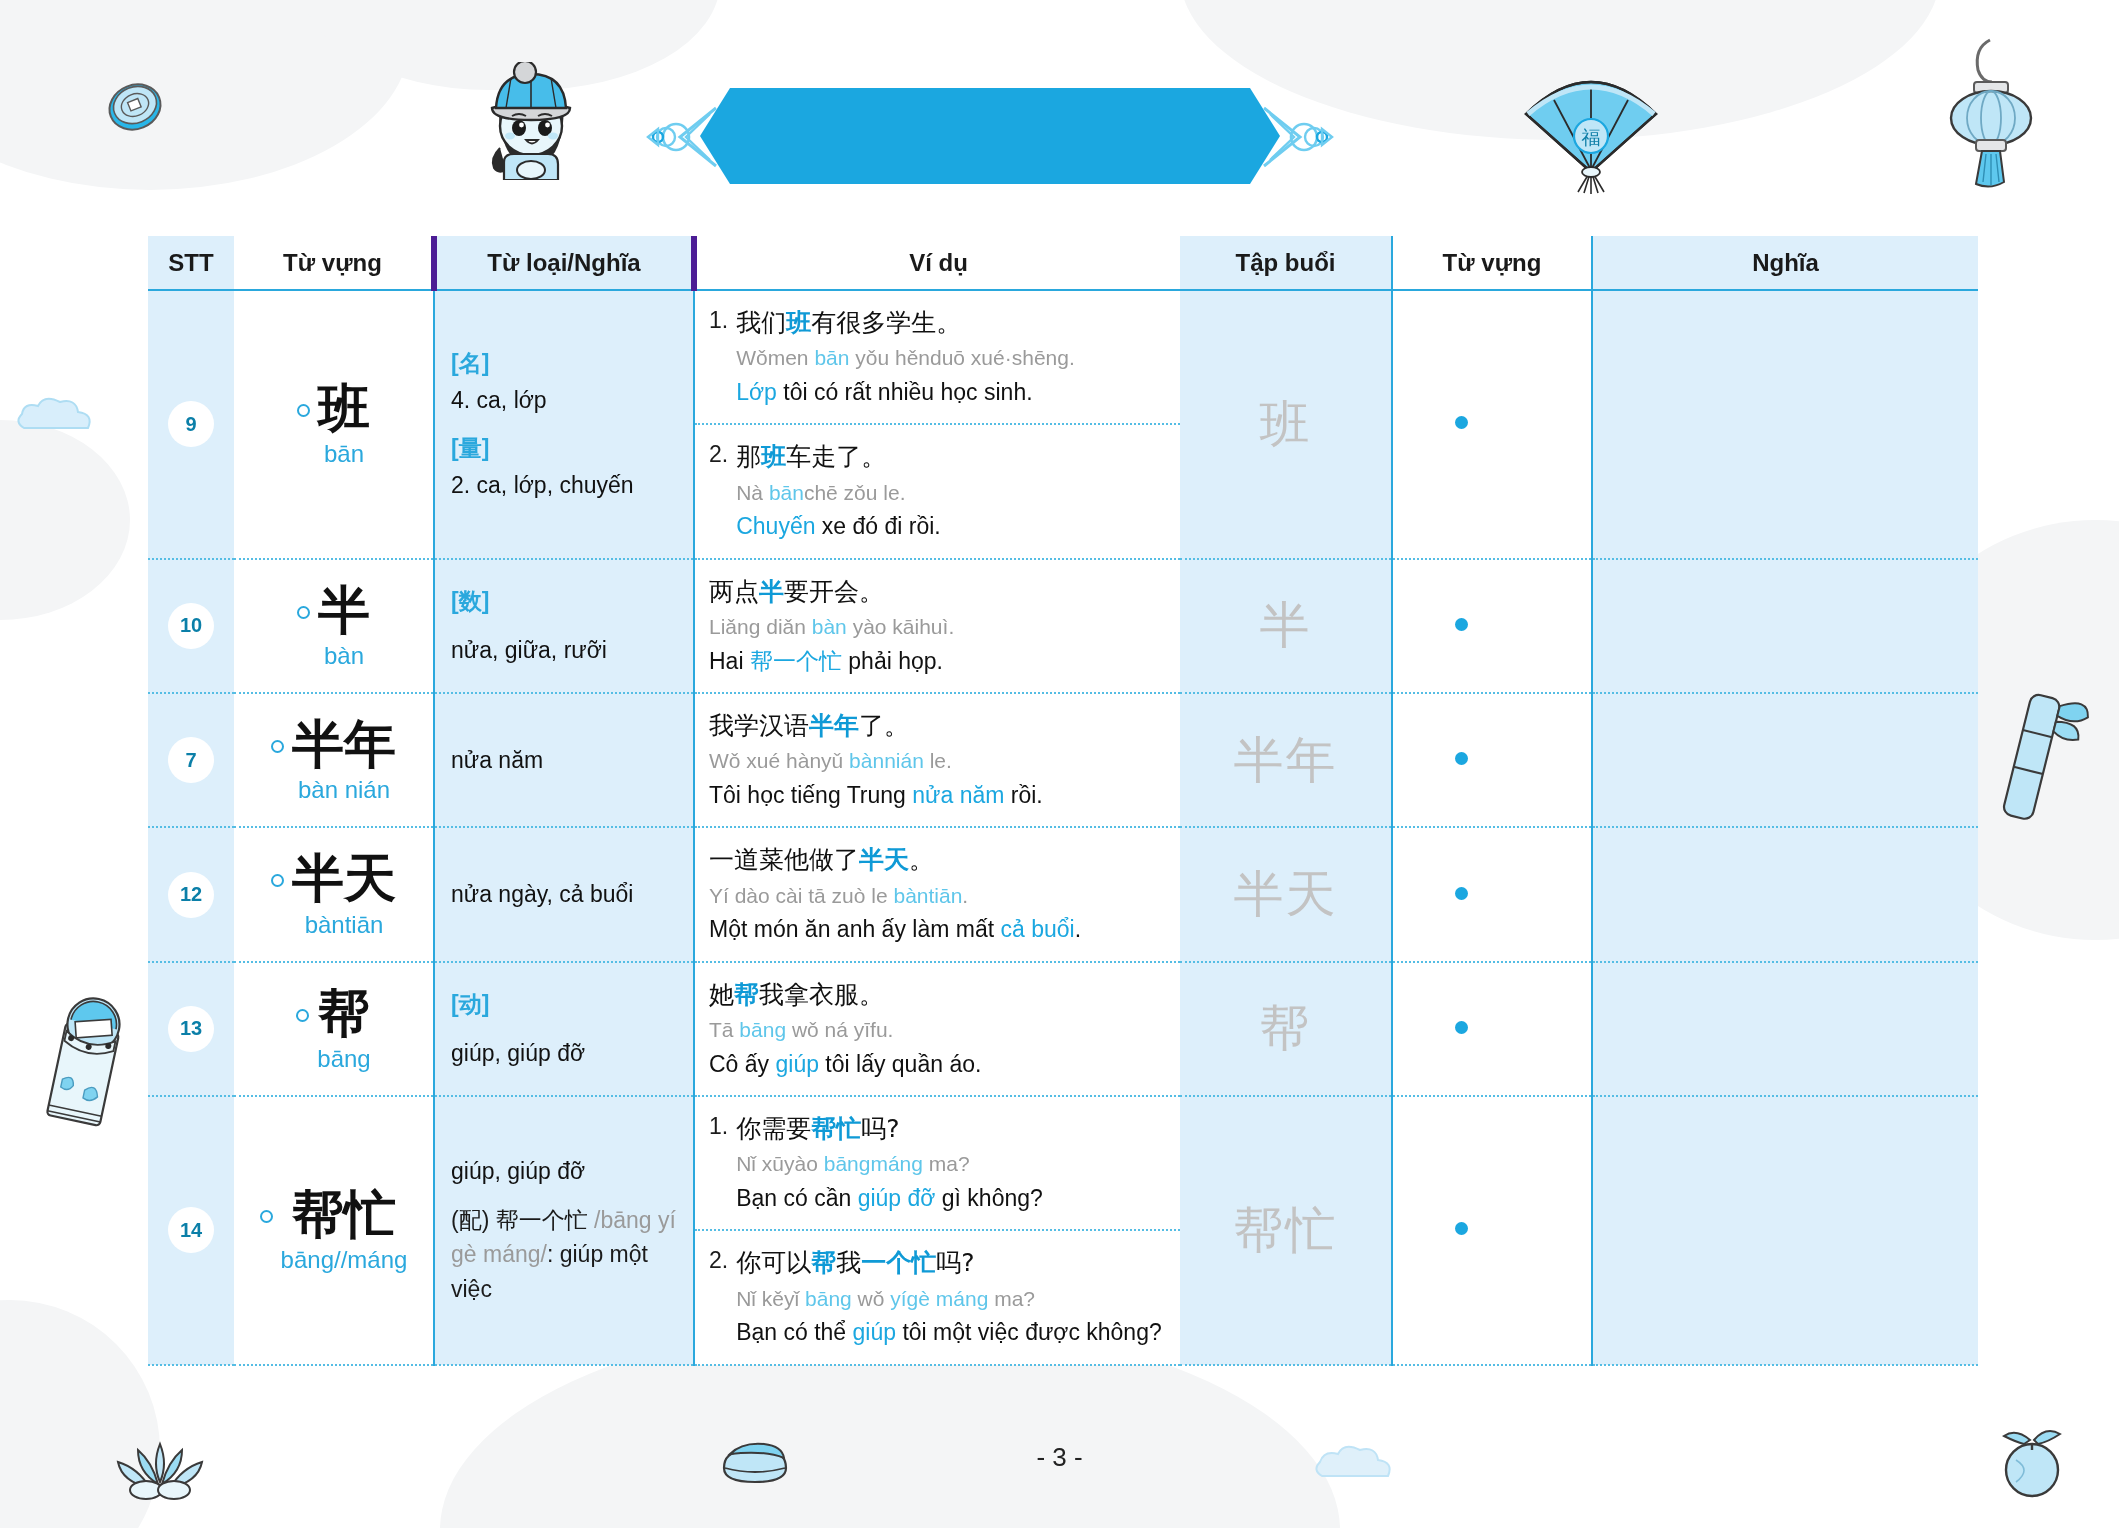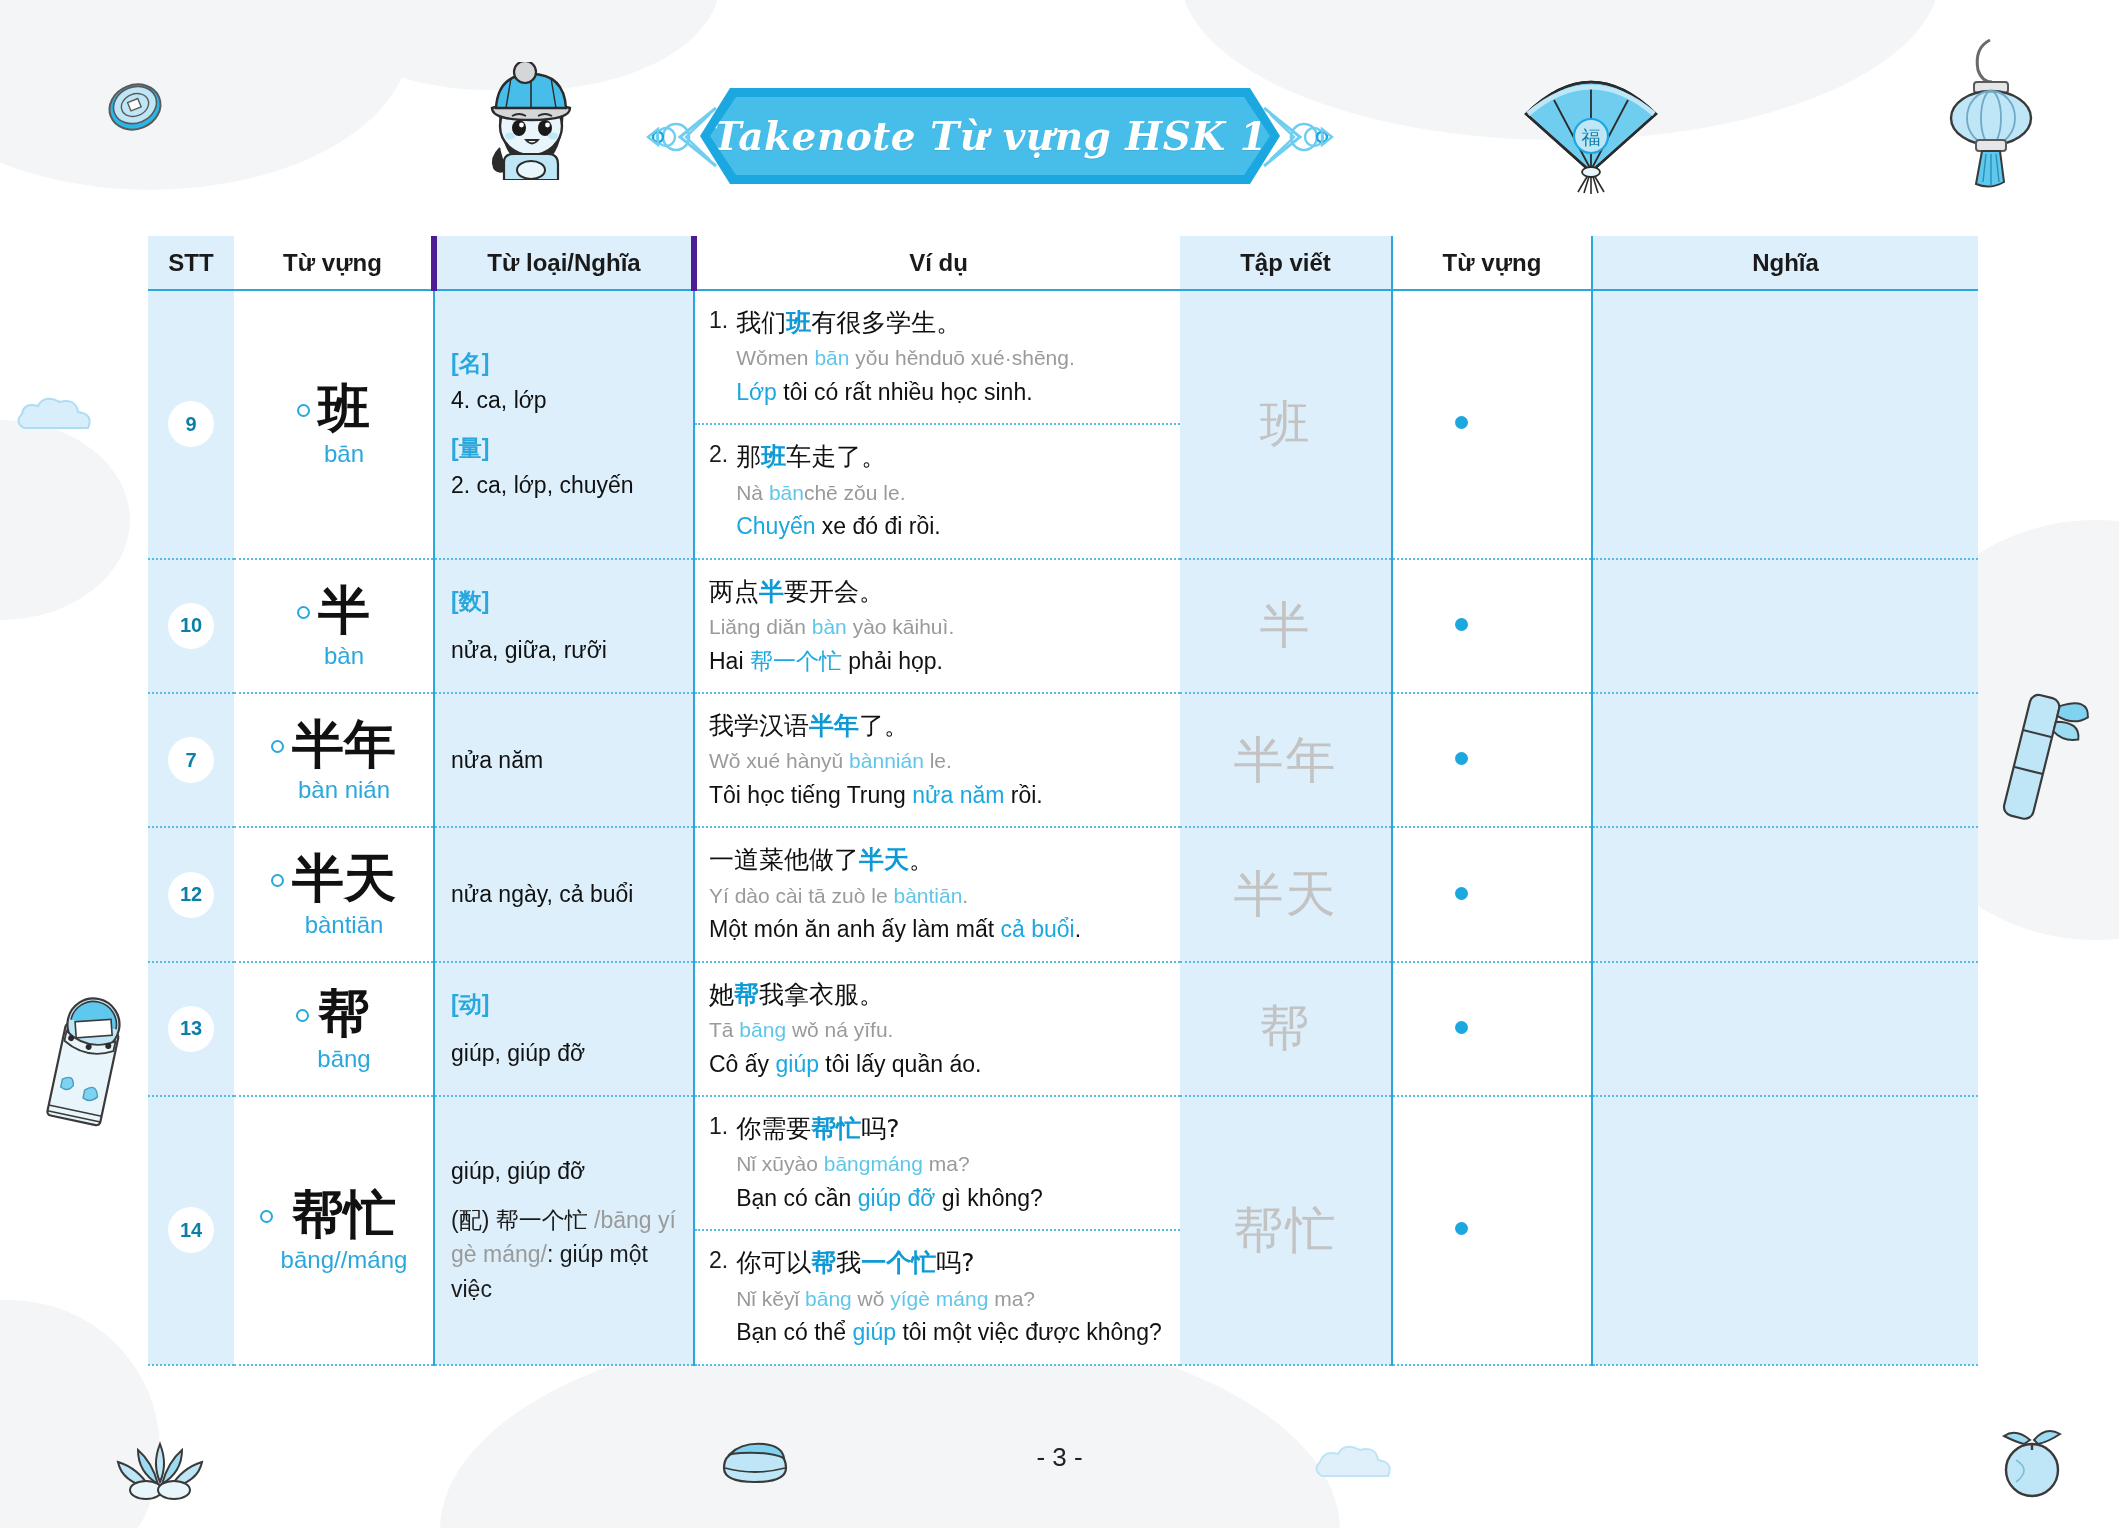--- a/index.html
+++ b/index.html
@@ -323,23 +323,20 @@
       <svg width="78" height="70" viewBox="0 0 78 70">
         <path d="M70 6 L34 35 L70 64" fill="none" stroke="#6fcdf0" stroke-width="3"></path>
         <path d="M64 12 L40 35 L64 58" fill="none" stroke="#6fcdf0" stroke-width="2.4"></path>
         <circle cx="30" cy="35" r="13" fill="none" stroke="#6fcdf0" stroke-width="2.6"></circle>
         <circle cx="20" cy="35" r="9" fill="none" stroke="#6fcdf0" stroke-width="2.4"></circle>
         <circle cx="12" cy="35" r="5" fill="none" stroke="#1ba7e0" stroke-width="2.4"></circle>
         <path d="M2 35 L12 27 L12 43 Z" fill="none" stroke="#6fcdf0" stroke-width="2.4"></path>
       </svg>
     </div>
     <div class="banner-outer"></div>
-    <div class="banner-inner">
-      <span class="banner-title">Takenote Từ vựng HSK 1</span>
-    </div>
     <div class="banner-knot right">
       <svg width="78" height="70" viewBox="0 0 78 70">
         <g transform="translate(78,0) scale(-1,1)">
           <path d="M70 6 L34 35 L70 64" fill="none" stroke="#6fcdf0" stroke-width="3"></path>
           <path d="M64 12 L40 35 L64 58" fill="none" stroke="#6fcdf0" stroke-width="2.4"></path>
           <circle cx="30" cy="35" r="13" fill="none" stroke="#6fcdf0" stroke-width="2.6"></circle>
           <circle cx="20" cy="35" r="9" fill="none" stroke="#6fcdf0" stroke-width="2.4"></circle>
           <circle cx="12" cy="35" r="5" fill="none" stroke="#1ba7e0" stroke-width="2.4"></circle>
           <path d="M2 35 L12 27 L12 43 Z" fill="none" stroke="#6fcdf0" stroke-width="2.4"></path>
         </g>
@@ -357,21 +354,21 @@
         <col class="c-tap">
           <col class="c-tu2">
           <col class="c-nghia">
       </colgroup>
       <thead>
         <tr>
           <th class="shade">STT</th>
           <th class="white">Từ vựng</th>
           <th class="shade col-loai">Từ loại/Nghĩa</th>
           <th class="white col-vidu">Ví dụ</th>
-          <th class="shade">Tập viết</th>
+          <th class="shade">Tập buổi</th>
           <th class="white col-tu2">Từ vựng</th>
           <th class="shade col-nghia">Nghĩa</th>
         </tr>
       </thead>
       <tbody>
 
         <tr>
           <td class="shade stt-cell">
             <span class="stt-circle">9</span>
           </td>

